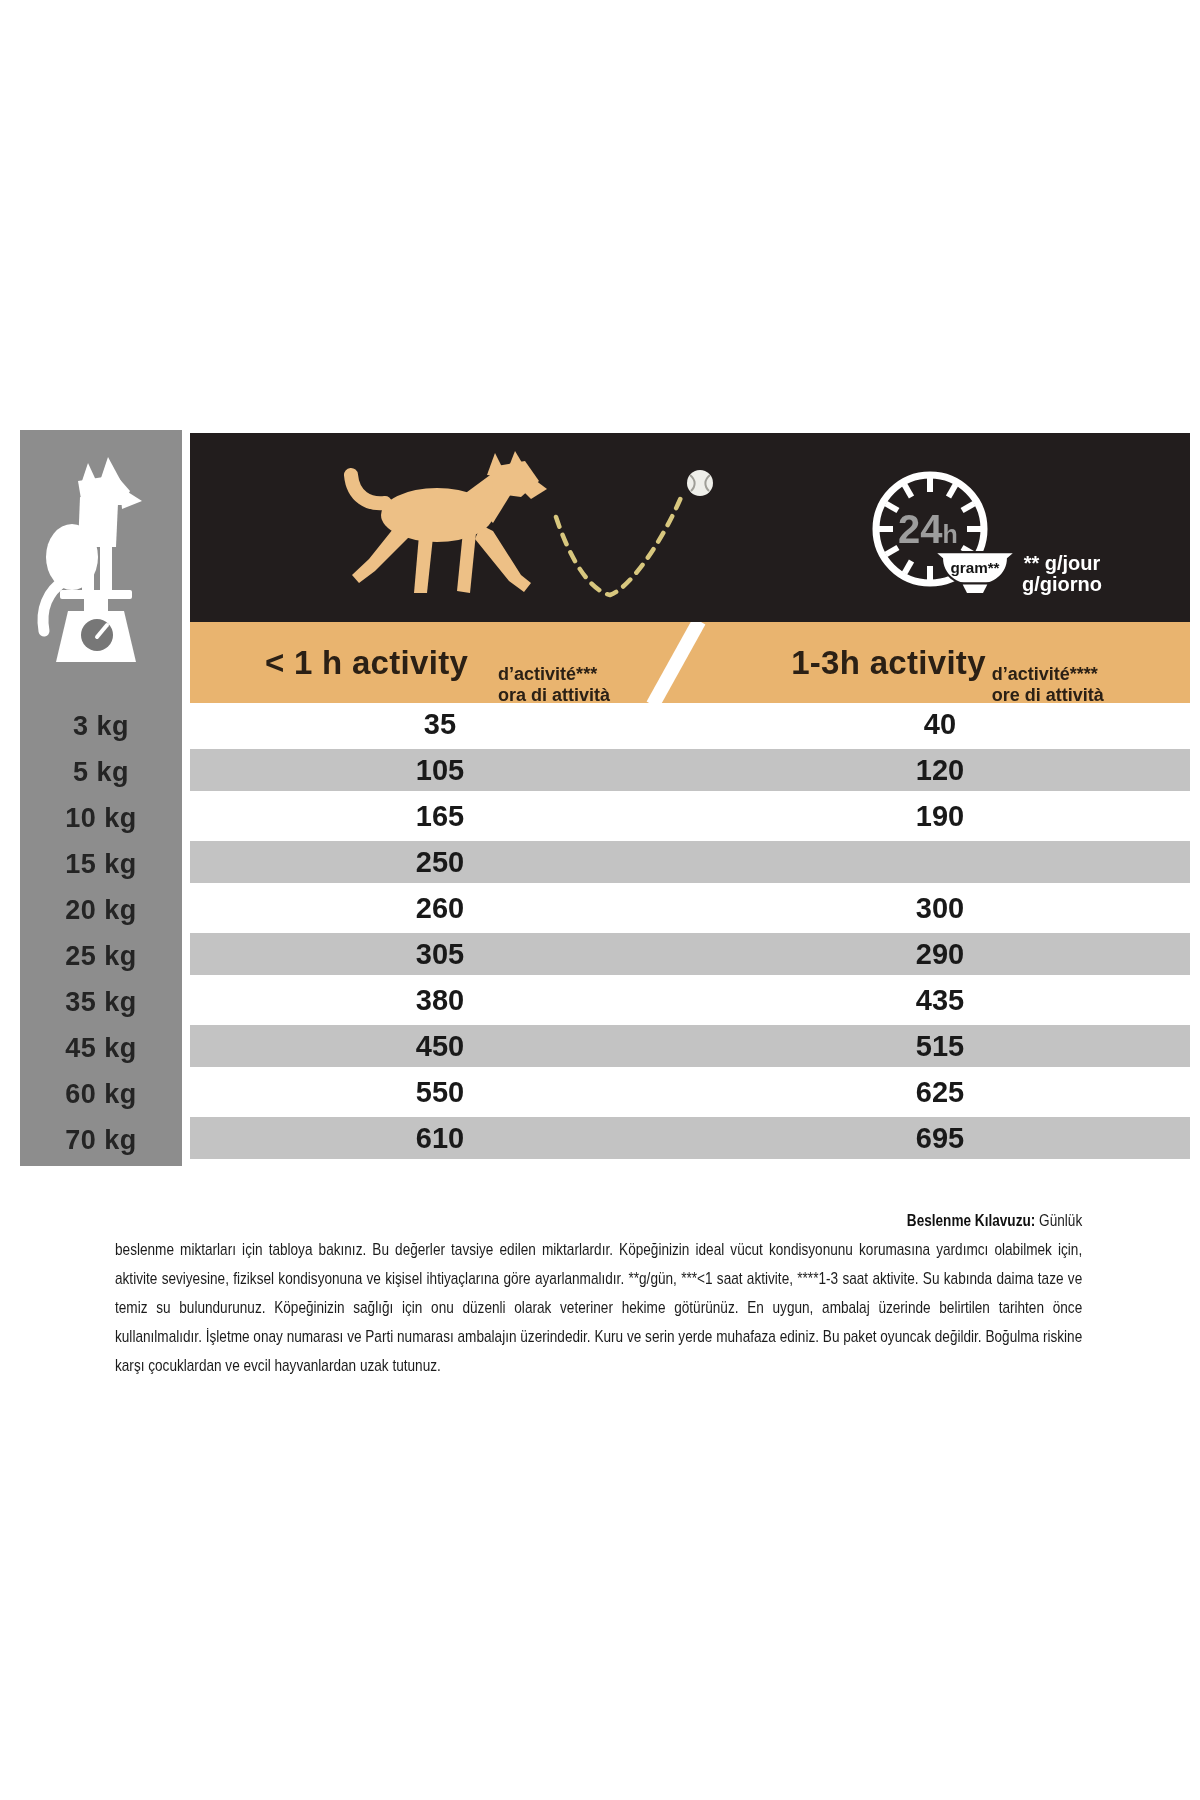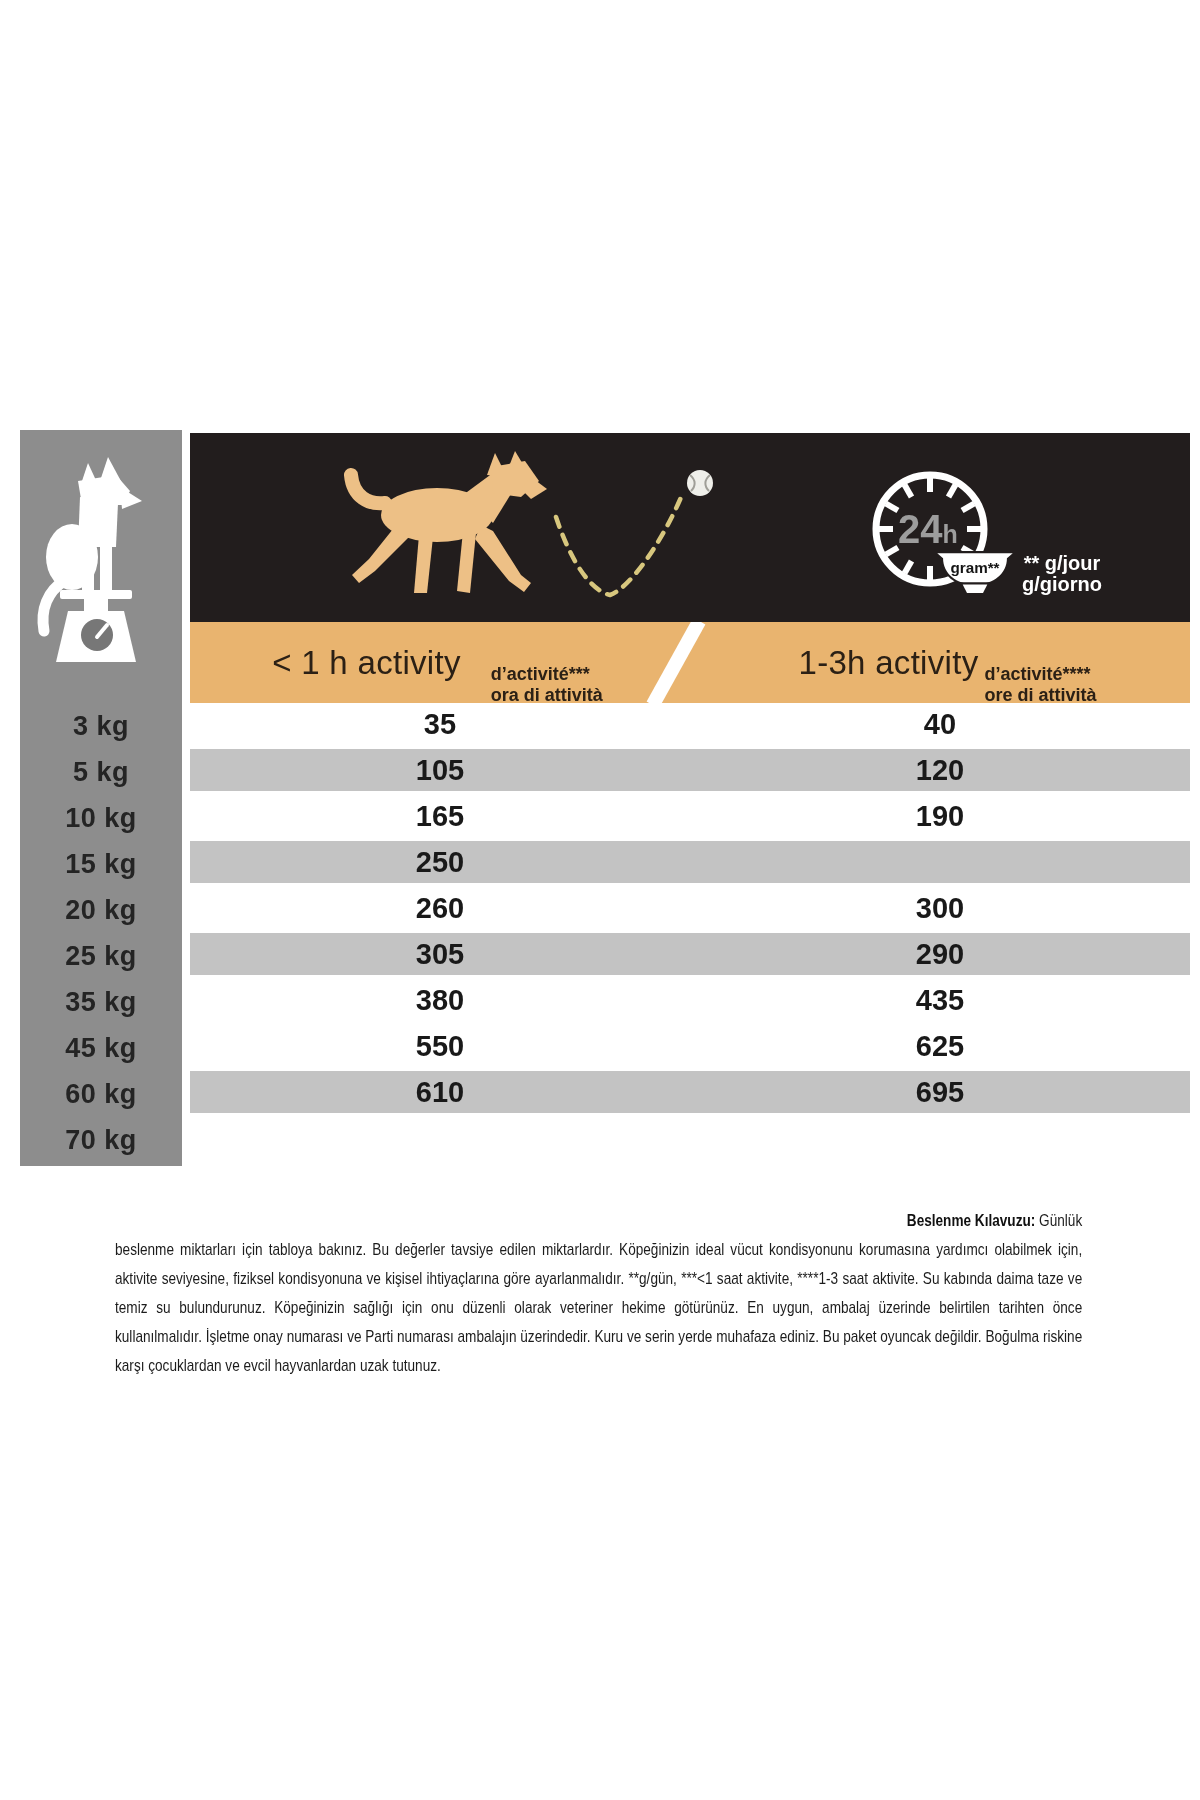--- a/index.html
+++ b/index.html
@@ -21,21 +21,21 @@
   .bounce{position:absolute;left:352px;top:34px;}
   .clock{position:absolute;left:675px;top:31px;}
   .bowl{position:absolute;left:745px;top:118px;}
   .unitnote{position:absolute;left:832px;top:120px;color:#ffffff;font-weight:700;
             font-size:20px;line-height:21px;white-space:nowrap;text-align:center;}
   
   .thead{position:absolute;left:190px;top:622px;width:1000px;height:81px;background:var(--tan);overflow:hidden;}
   .th-half{position:absolute;top:0;height:100%;display:flex;align-items:center;justify-content:center;gap:30px;}
   .th-left{left:0;width:470px;}
   .th-right{left:505px;width:480px;gap:6px;}
-  .th-title{font-size:33px;font-weight:400;color:var(--hdrink);letter-spacing:0.3px;white-space:nowrap;margin-left:25px;}
+  .th-title{font-size:33px;font-weight:700;color:var(--hdrink);letter-spacing:0.3px;white-space:nowrap;margin-left:25px;}
   .th-sub{font-size:18px;font-weight:700;color:var(--hdrink);line-height:21px;white-space:nowrap;margin-top:44px;}
   .slash{position:absolute;left:479px;top:-7px;width:14px;height:96px;background:#ffffff;transform:rotate(29deg);}
   
   .rows{position:absolute;left:190px;top:703px;width:1000px;}
   .trow{height:46px;display:flex;box-sizing:border-box;border-bottom:4px solid #ffffff;}
   .trow.gray{background:var(--rgray);}
   .trow.white{background:#ffffff;}
   .trow .cell{width:50%;display:flex;align-items:center;justify-content:center;
               font-size:29px;font-weight:700;color:#191919;text-align:right;}
   
@@ -197,20 +197,24 @@
         <div class="cell">300</div>
       </div>
       <div class="trow gray">
         <div class="cell">305</div>
         <div class="cell">290</div>
       </div>
       <div class="trow white">
         <div class="cell">380</div>
         <div class="cell">435</div>
       </div>
+      <div class="trow gray">
+        <div class="cell">450</div>
+        <div class="cell">515</div>
+      </div>
       <div class="trow white">
         <div class="cell">550</div>
         <div class="cell">625</div>
       </div>
       <div class="trow gray">
         <div class="cell">610</div>
         <div class="cell">695</div>
       </div>
     </div>
 

